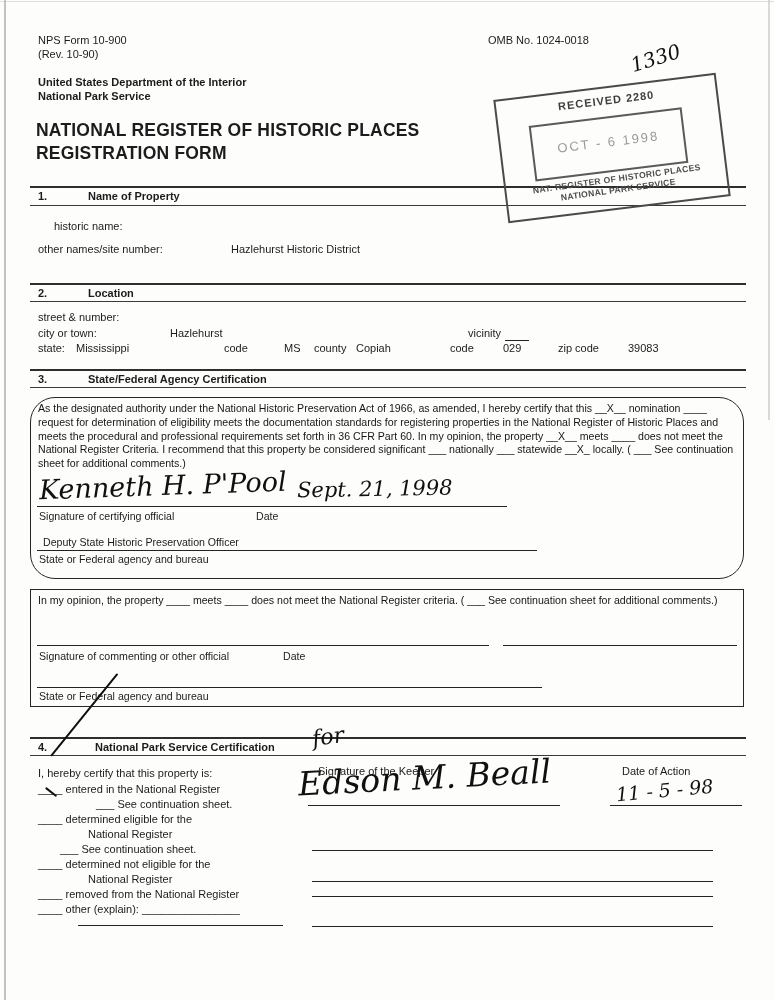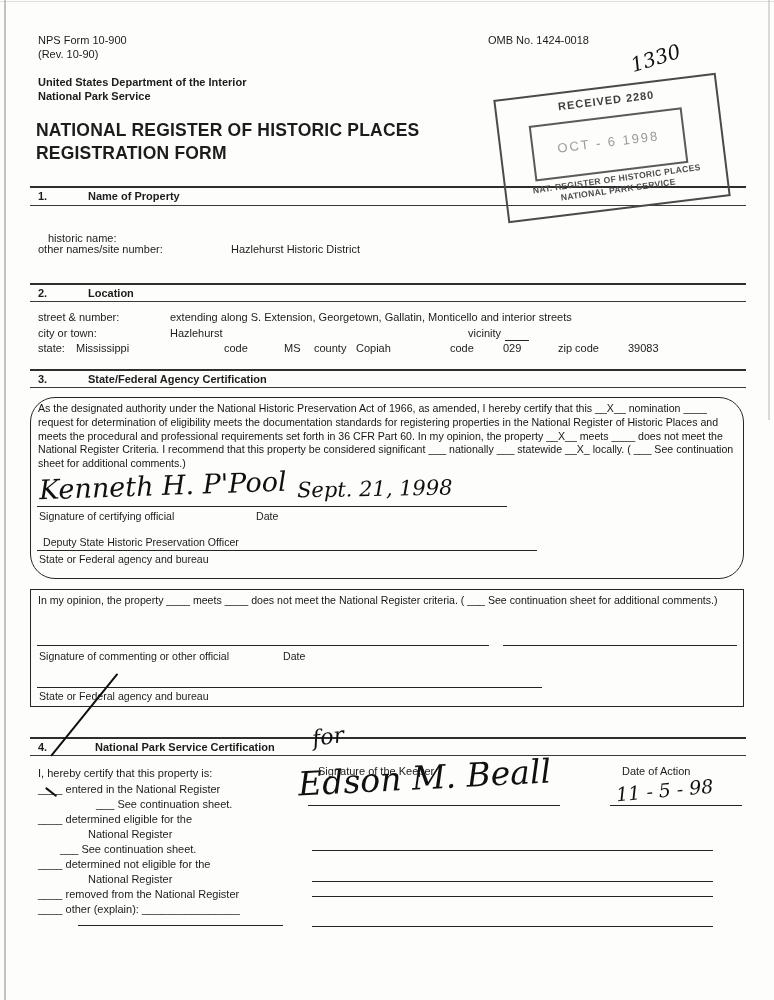--- a/index.html
+++ b/index.html
@@ -31,21 +31,21 @@
 <body>
 
 <div class="page">
 
   <div class="scan-edge" style="left:4px;top:0;width:2px;height:1000px;"></div>
   <div class="scan-edge" style="left:768px;top:0;width:2px;height:420px;opacity:.6;"></div>
   <div class="scan-edge" style="left:0;top:1px;width:774px;height:1px;opacity:.5;"></div>
 
   <div class="t" style="left:38px;top:34px;">NPS Form 10-900</div>
   <div class="t" style="left:38px;top:48px;">(Rev. 10-90)</div>
-  <div class="t" style="left:488px;top:34px;">OMB No. 1424-0018</div>
+  <div class="t" style="left:488px;top:34px;">OMB No. 1024-0018</div>
   <div class="t b" style="left:38px;top:76px;">United States Department of the Interior</div>
   <div class="t b" style="left:38px;top:90px;">National Park Service</div>
   <div class="t title" style="left:36px;top:120px;">NATIONAL REGISTER OF HISTORIC PLACES</div>
   <div class="t title" style="left:36px;top:143px;">REGISTRATION FORM</div>
 
   <div class="hand" style="left:630px;top:46px;font-size:20px;transform:rotate(-17deg);">1330</div>
 
   <div class="stamp">
     <div class="stamp-received">RECEIVED   2280</div>
     <div class="stamp-inner">
@@ -55,31 +55,30 @@
       <div>NAT. REGISTER OF HISTORIC PLACES</div>
       <div>NATIONAL PARK SERVICE</div>
     </div>
   </div>
 
   <div class="rule" style="top:186px;"></div>
   <div class="t b" style="left:38px;top:190px;">1.</div>
   <div class="t b" style="left:88px;top:190px;">Name of Property</div>
   <div class="rule thin" style="top:205px;"></div>
 
-  <div class="t" style="left:48px;top:220px;margin-top:12px;">historic name:</div>
+  <div class="t" style="left:54px;top:220px;">historic name:</div>
   <div class="t" style="left:38px;top:243px;">other names/site number:</div>
   <div class="t" style="left:215px;top:243px;padding-left:16px;">Hazlehurst Historic District</div>
 
   <div class="rule" style="top:283px;"></div>
   <div class="t b" style="left:38px;top:287px;">2.</div>
   <div class="t b" style="left:88px;top:287px;">Location</div>
   <div class="rule thin" style="top:301px;"></div>
 
   <div class="t" style="left:38px;top:311px;">street &amp; number:</div>
-  <div class="t" style="left:170px;top:311px;">extending along S. Extension, Georgetown, Gallatin, Monticello and interior streets</div>
   <div class="t" style="left:38px;top:327px;">city or town:</div>
   <div class="t" style="left:170px;top:327px;">Hazlehurst</div>
   <div class="t" style="left:468px;top:327px;">vicinity</div>
   <div class="uline" style="left:505px;top:340px;width:24px;"></div>
 
   <div class="t" style="left:38px;top:342px;">state:</div>
   <div class="t" style="left:76px;top:342px;">Mississippi</div>
   <div class="t" style="left:224px;top:342px;">code</div>
   <div class="t" style="left:268px;top:342px;margin-left:16px;">MS</div>
   <div class="t" style="left:314px;top:342px;">county</div>

